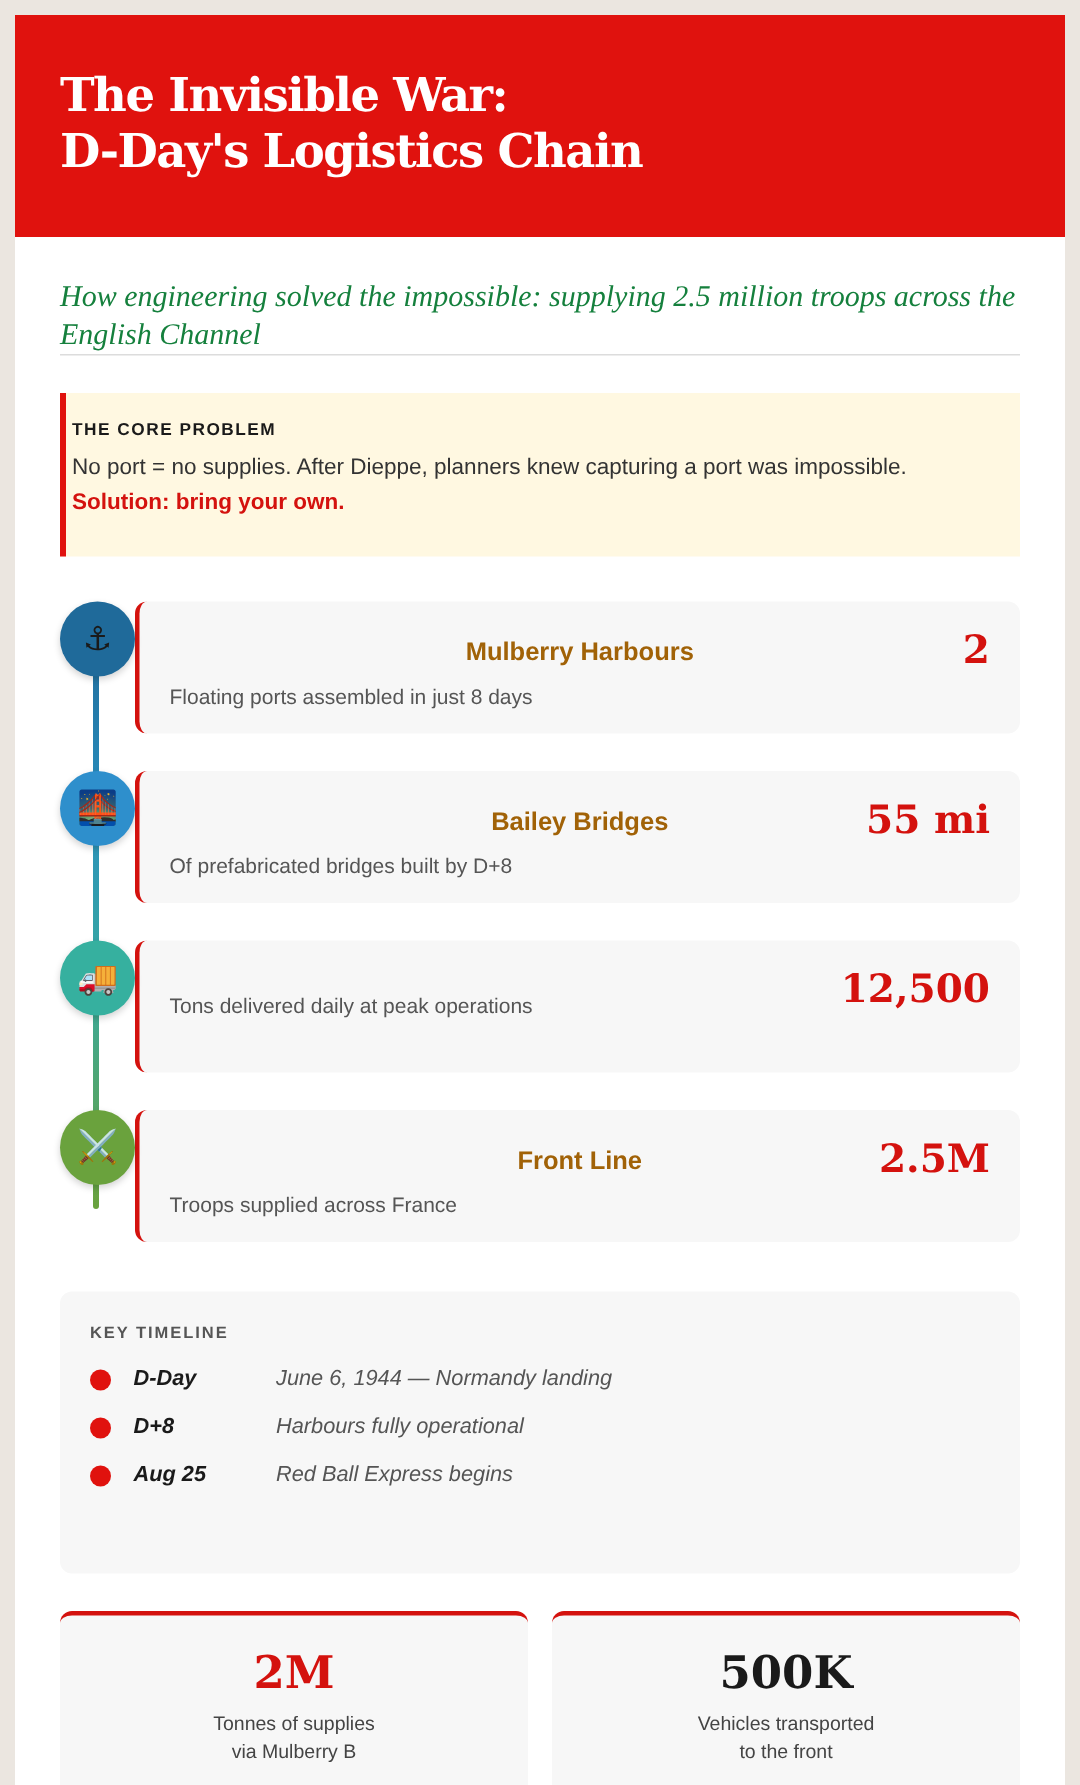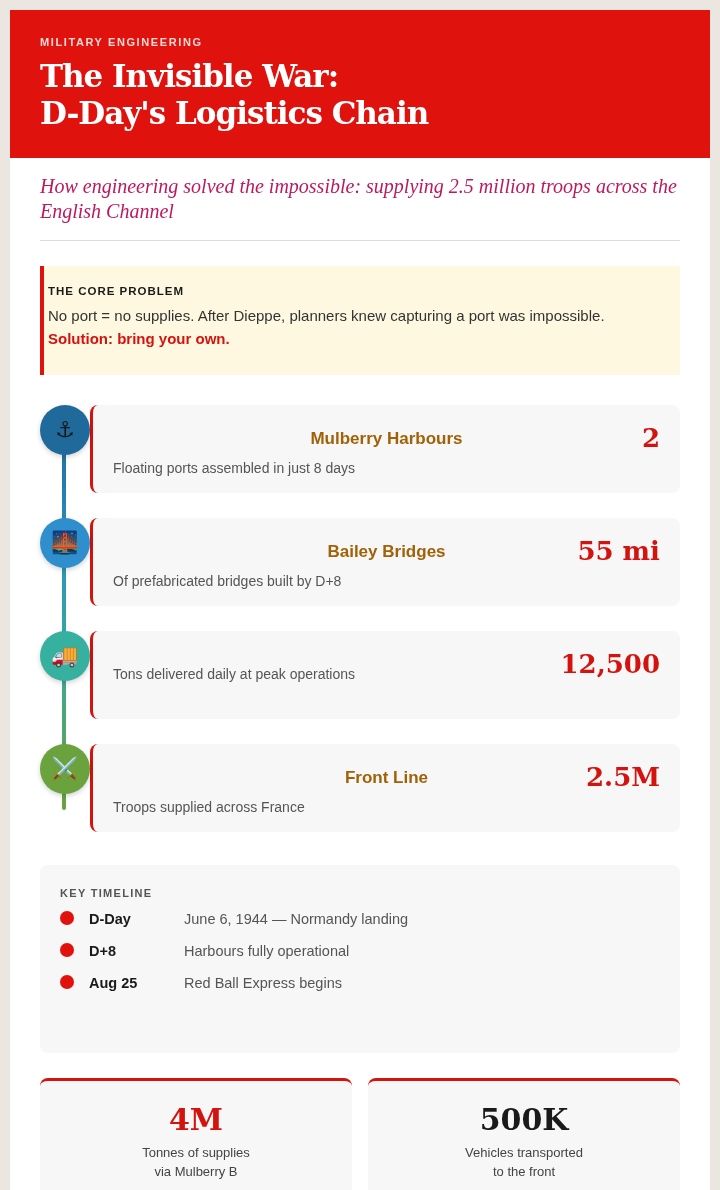--- a/index.html
+++ b/index.html
@@ -32,27 +32,26 @@
     margin-top: 10px;
     color: #ffffff;
     font-family: "DejaVu Serif", "Liberation Serif", serif;
     font-weight: bold;
     font-size: 31px;
     line-height: 37px;
     letter-spacing: -1px;
   }
   .content { padding: 0 30px; }
   .subtitle {
-    margin-top: 16px;
+    margin-top: 28px;
     font-family: "Liberation Serif", "DejaVu Serif", serif;
     font-style: italic;
     font-size: 20px;
     line-height: 25px;
-    color: #be185d;
-    padding-bottom: 16px;
+    color: #15803d;
     border-bottom: 1px solid #dcdcdc;
   }
   .problem {
     margin-top: 25px;
     background: #fff8e1;
     border-left: 4px solid #e0120e;
     padding: 19px 22px 18px 4px;
     height: 109px;
   }
   .problem-label {
@@ -137,23 +136,24 @@
     padding: 22px 20px 0 20px;
   }
   .tl-label {
     font-size: 11px;
     font-weight: bold;
     letter-spacing: 1.3px;
     color: #555;
   }
   .tl-row {
     display: flex;
-    align-items: flex-start;
+    align-items: flex-end;
     margin-top: 12px;
     height: 20px;
+    font-style: italic;
   }
   .tl-row:first-of-type { margin-top: 14px; }
   .tl-dot {
     width: 14px; height: 14px;
     border-radius: 50%;
     background: #e0120e;
     margin-right: 15px;
   }
   .tl-when {
     width: 95px;
@@ -190,21 +190,20 @@
     font-size: 13px;
     line-height: 19px;
     color: #444;
   }
 </style>
 </head>
 <body>
 
 <div class="page">
   <header class="hero">
-    <div class="kicker">MILITARY ENGINEERING</div>
     <h1 class="title">
       <span>The Invisible War:</span><br>
       <span>D-Day's Logistics Chain</span>
     </h1>
   </header>
 
   <div class="content">
     <p class="subtitle">How engineering solved the impossible: supplying 2.5 million troops across the English Channel</p>
 
     <div class="problem">
@@ -266,21 +265,21 @@
       </div>
       <div class="tl-row">
         <span class="tl-dot"></span>
         <span class="tl-when">Aug 25</span>
         <span class="tl-what">Red Ball Express begins</span>
       </div>
     </div>
 
     <div class="stats">
       <div class="stat">
-        <div class="stat-value" style="color:#d4120e;">4M</div>
+        <div class="stat-value" style="color:#d4120e;">2M</div>
         <div class="stat-label">
           <span>Tonnes of supplies</span><br>
           <span>via Mulberry B</span>
         </div>
       </div>
       <div class="stat">
         <div class="stat-value" style="color:#1a1a1a;">500K</div>
         <div class="stat-label">
           <span>Vehicles transported</span><br>
           <span>to the front</span>

